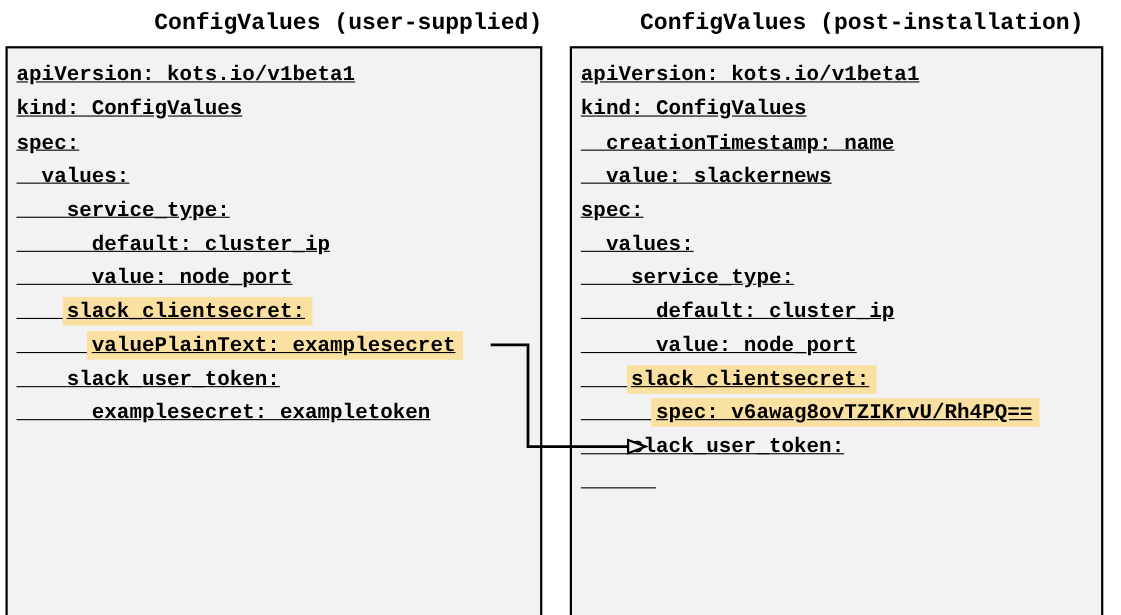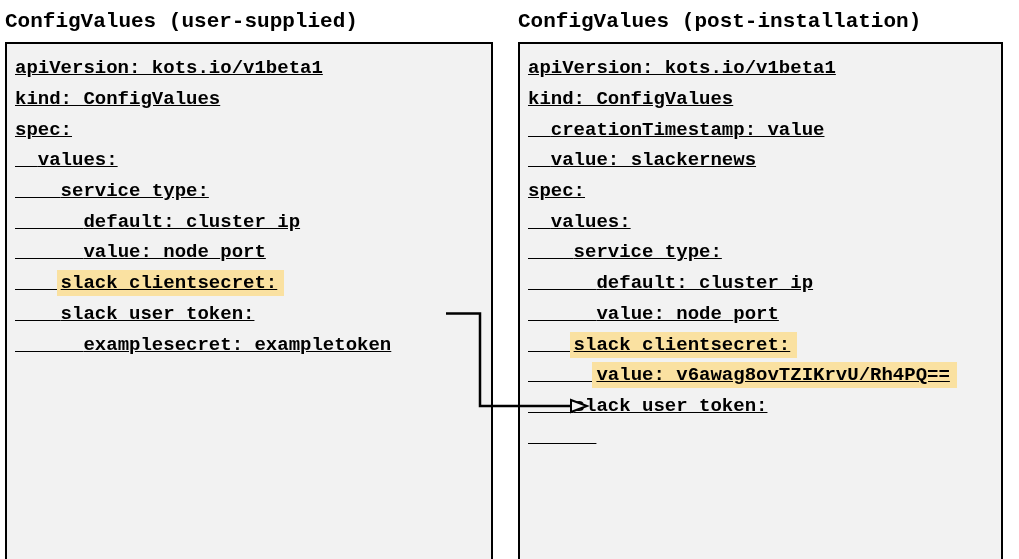--- a/index.html
+++ b/index.html
@@ -13,27 +13,27 @@
     height: 559px;
     overflow: hidden;
     font-family: "Liberation Mono", "DejaVu Sans Mono", monospace;
     color: var(--text-color, #000000);
   }
   .panel-title {
     position: absolute;
     top: 8px;
     height: 28px;
     line-height: 28px;
-    text-align: left;
+    text-align: right;
     font-weight: bold;
     font-size: 21px;
     white-space: pre;
   }
   #left-title  { left: 5px;   width: 488px; }
-  #right-title { left: 518px; width: 485px; font-family: Liberation Mono, monospace; }
+  #right-title { left: 500px; width: 485px; font-family: Liberation Mono, monospace; }
   .panel-box {
     position: absolute;
     top: 42px;
     height: 534px;
     background: var(--panel-bg, #f2f2f2);
     border: 2px solid var(--panel-border, #000000);
     box-sizing: border-box;
     padding: 9px 0 0 8px;
     overflow: hidden;
     text-decoration: underline;
@@ -72,38 +72,39 @@
 <div class="panel-box" id="left-panel">
   <div id="left-code">
       <div class="code-line"><span></span><span>apiVersion: kots.io/v1beta1</span></div>
       <div class="code-line"><span></span><span>kind: ConfigValues</span></div>
       <div class="code-line"><span></span><span>spec:</span></div>
       <div class="code-line"><span>  </span><span>values:</span></div>
       <div class="code-line"><span>    </span><span>service_type:</span></div>
       <div class="code-line"><span>      </span><span>default: cluster_ip</span></div>
       <div class="code-line"><span>      </span><span>value: node_port</span></div>
       <div class="code-line"><span>    </span><span class="hl">slack_clientsecret:</span></div>
+      <div class="code-line"><span>      </span><span class="hl">valuePlainText: examplesecret</span></div>
       <div class="code-line"><span>    </span><span>slack_user_token:</span></div>
       <div class="code-line"><span>      </span><span>examplesecret: exampletoken</span></div>
     </div>
 </div>
 
 <div class="panel-box" id="right-panel">
   <div id="right-code">
       <div class="code-line"><span></span><span>apiVersion: kots.io/v1beta1</span></div>
       <div class="code-line"><span></span><span>kind: ConfigValues</span></div>
-      <div class="code-line"><span>  </span><span>creationTimestamp: value</span></div>
+      <div class="code-line"><span>  </span><span>creationTimestamp: name</span></div>
       <div class="code-line"><span>  </span><span>value: slackernews</span></div>
       <div class="code-line"><span></span><span>spec:</span></div>
       <div class="code-line"><span>  </span><span>values:</span></div>
       <div class="code-line"><span>    </span><span>service_type:</span></div>
       <div class="code-line"><span>      </span><span>default: cluster_ip</span></div>
       <div class="code-line"><span>      </span><span>value: node_port</span></div>
       <div class="code-line"><span>    </span><span class="hl">slack_clientsecret:</span></div>
-      <div class="code-line"><span>      </span><span class="hl">value: v6awag8ovTZIKrvU/Rh4PQ==</span></div>
+      <div class="code-line"><span>      </span><span class="hl">spec: v6awag8ovTZIKrvU/Rh4PQ==</span></div>
       <div class="code-line"><span>    </span><span>slack_user_token:</span></div>
       <div class="code-line"><span>      </span></div>
     </div>
 </div>
 
 <svg class="arrow-overlay" width="1019" height="559" viewBox="0 0 1019 559">
   <path d="M446 313.5 H480 V406 H571" fill="none" stroke="var(--arrow-color, #000000)" stroke-width="2.5"></path>
   <polygon points="571,400 587,406 571,412" fill="var(--panel-bg, #f2f2f2)" stroke="var(--arrow-color, #000000)" stroke-width="2"></polygon>
 </svg>
 

